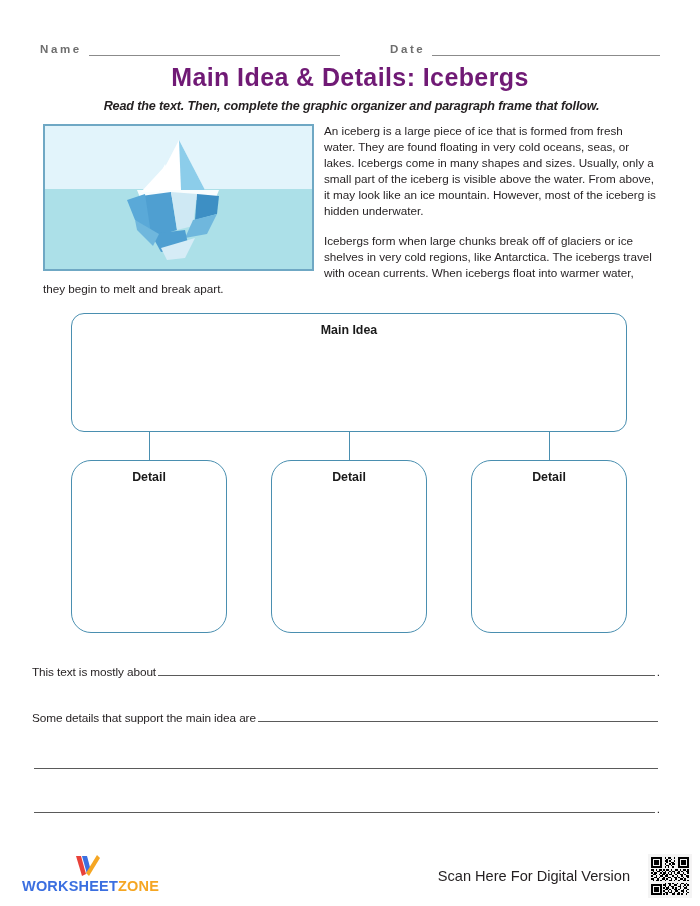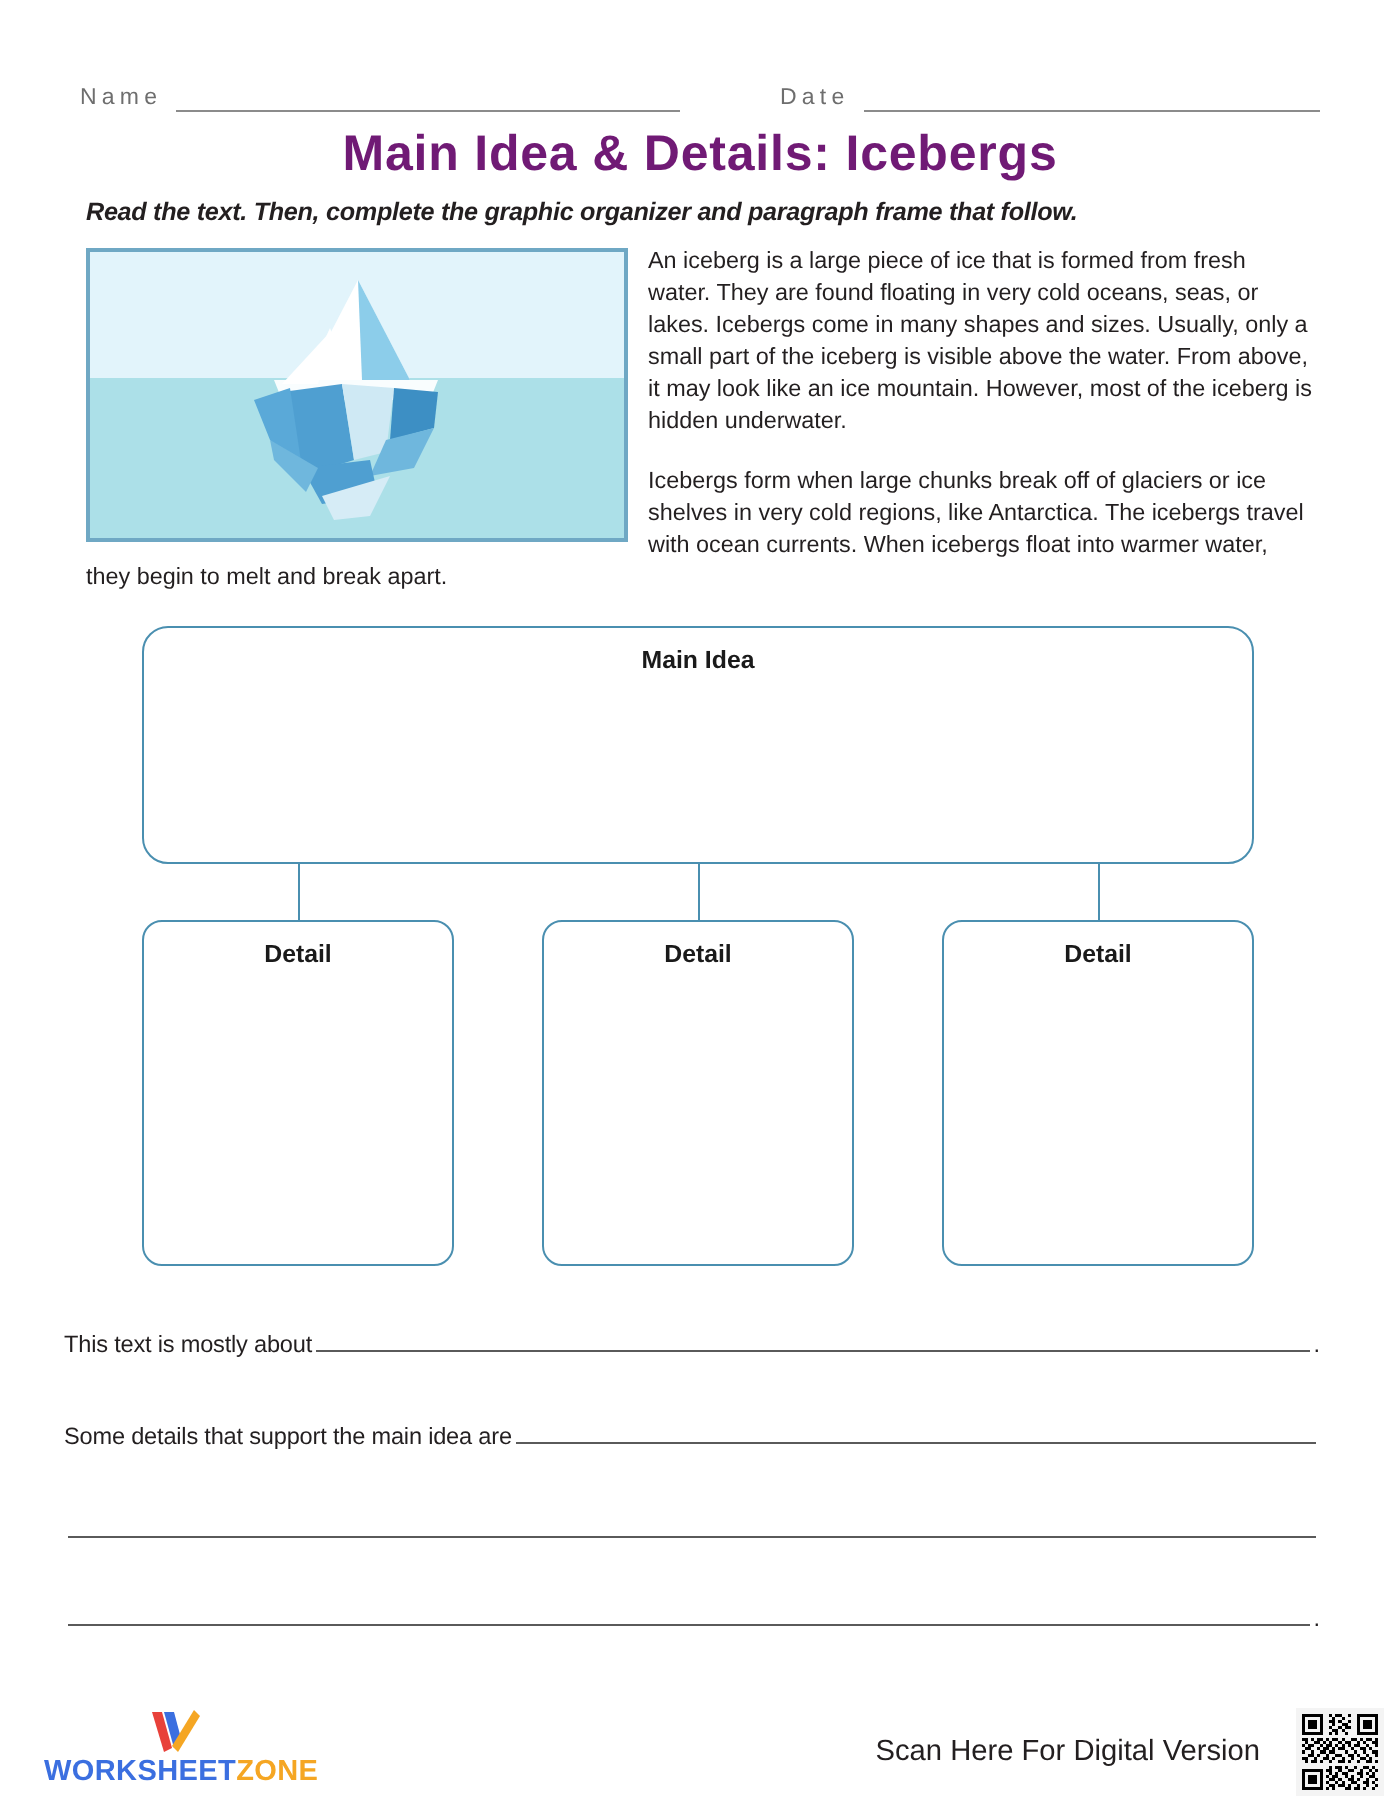--- a/index.html
+++ b/index.html
@@ -29,21 +29,21 @@
   .nd-group {
     display: flex;
     align-items: flex-end;
   }
   .nd-group.name { width: 300px; }
   .nd-group.date { margin-left: 50px; width: 270px; }
   .nd-label {
     font-size: 11.5px;
     letter-spacing: 2.6px;
     color: #6e6e6e;
-    font-weight: 400;
+    font-weight: 700;
     white-space: nowrap;
     padding-bottom: 1px;
   }
   .nd-rule {
     flex: 1 1 auto;
     border-bottom: 1px solid #8b8b8b;
     margin-left: 7px;
     height: 13px;
   }
 
@@ -64,20 +64,21 @@
   .directions {
     position: absolute;
     top: 99px;
     left: 43px;
     right: 40px;
     font-size: 12.6px;
     font-style: italic;
     font-weight: 600;
     color: #231f20;
     letter-spacing: -0.15px;
+    text-align: center;
   }
 
   
   .passage {
     position: absolute;
     top: 123px;
     left: 43px;
     width: 614px;
     font-size: 11.7px;
     line-height: 16.1px;
@@ -148,21 +149,21 @@
     border-left: 1.6px solid #4a8fb0;
     top: 119px;
     height: 28px;
   }
   .detail-box {
     position: absolute;
     top: 147px;
     width: 156px;
     height: 173px;
     border: 1.6px solid #4a8fb0;
-    border-radius: 10px;
+    border-radius: 20px;
     box-sizing: border-box;
     background: #ffffff;
   }
   .detail-box.d0 { left: 0px; }
   .detail-box.d1 { left: 200px; }
   .detail-box.d2 { left: 400px; }
   .connector.c0 { left: 78px; }
   .connector.c1 { left: 278px; }
   .connector.c2 { left: 478px; }
 

